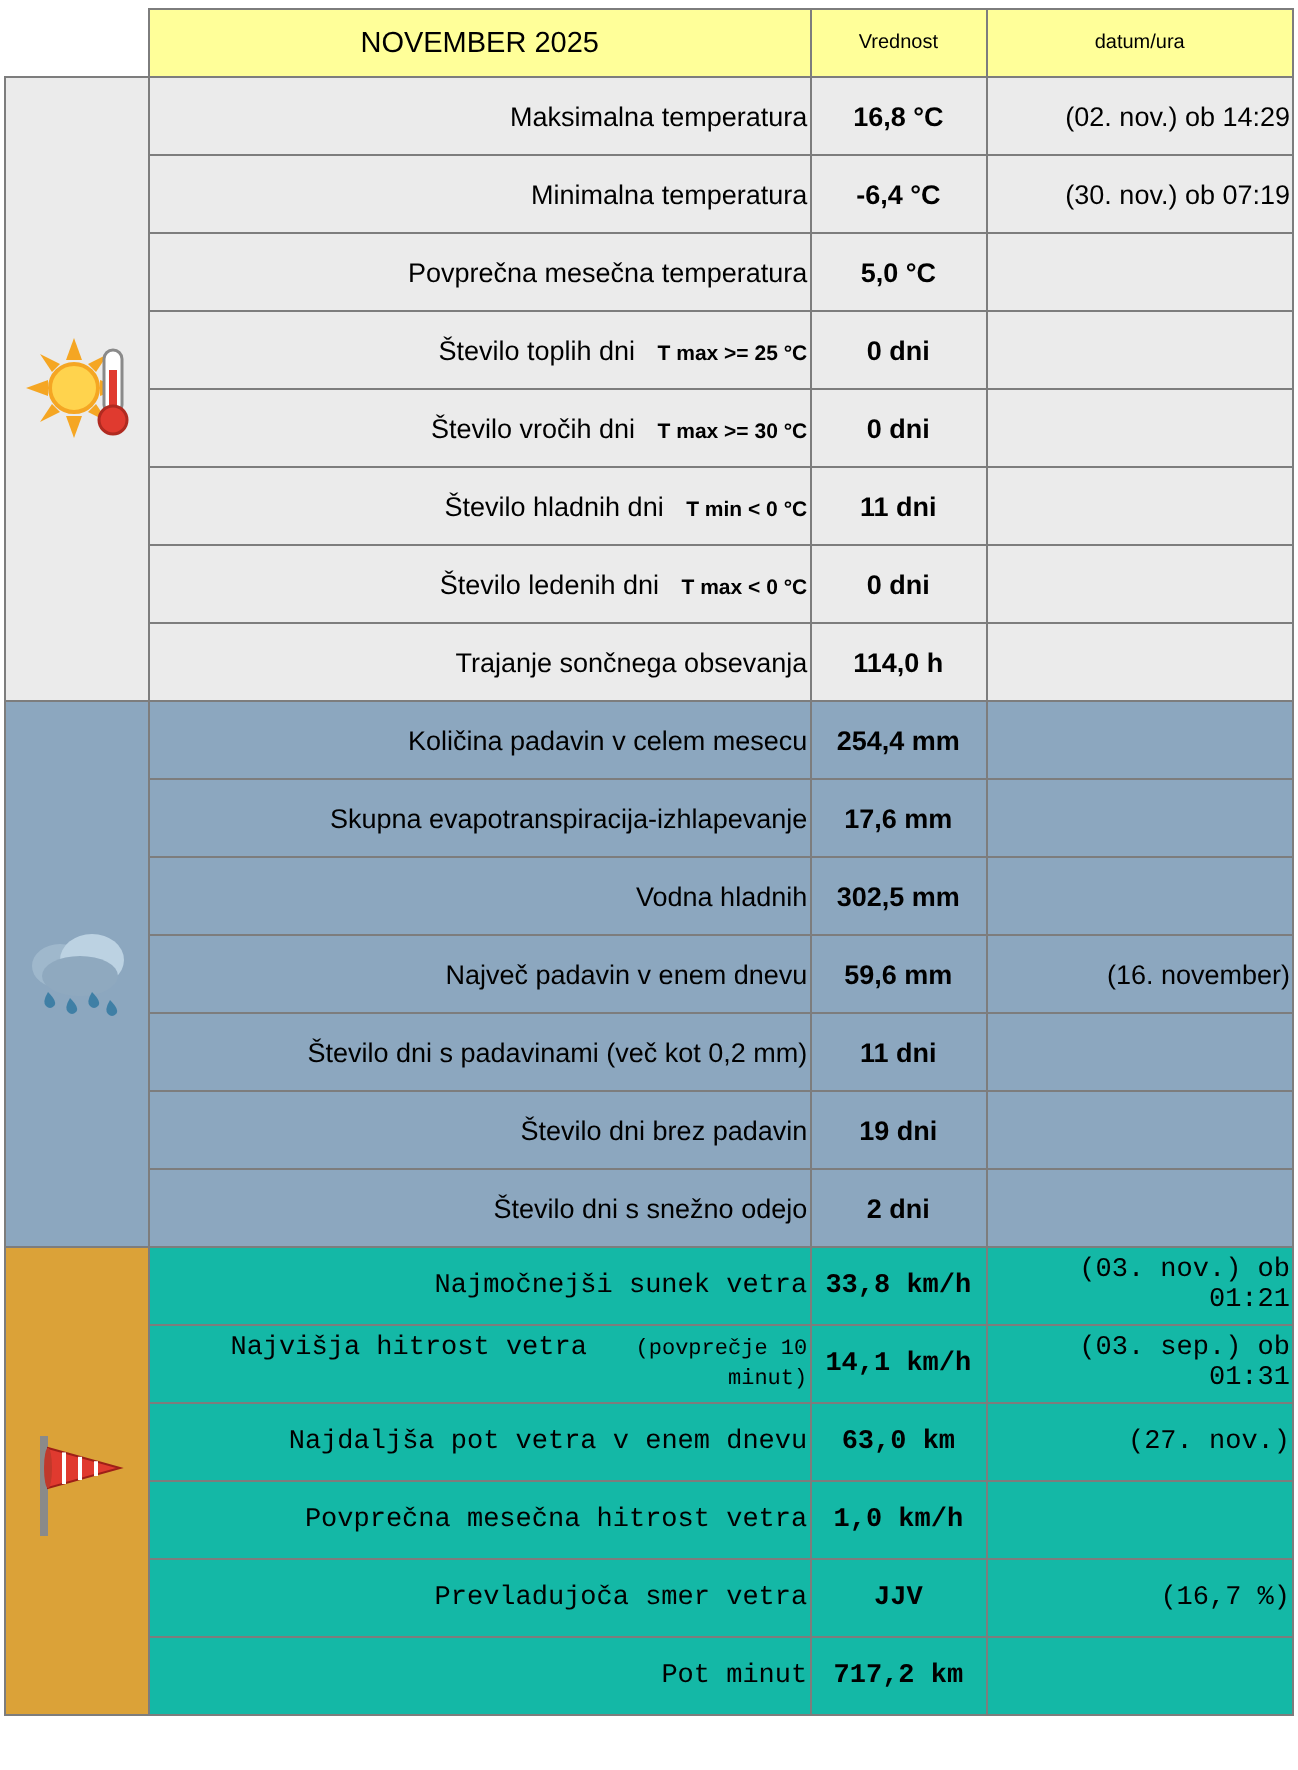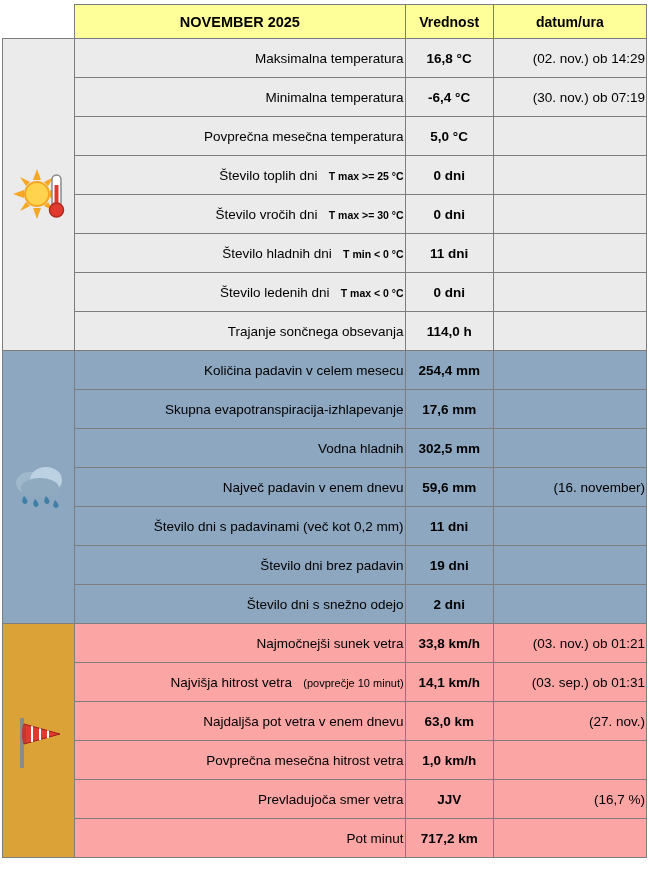--- a/index.html
+++ b/index.html
@@ -6,35 +6,35 @@
   body{font-family:"Liberation Sans", sans-serif;}
   .sheet{width:649px;height:885px;position:relative;box-sizing:border-box;padding:4px 2px 2px 2px;}
   table{border-collapse:collapse;width:645px;table-layout:fixed;}
   td{border:1px solid #7d7d7d;box-sizing:border-box;}
   .icon-col{width:72px;}
   .label-col{width:330px;}
   .value-col{width:88px;}
   .date-col{width:153px;}
 
   .hdr-blank{background:#ffffff;border:none;}
-  .hdr{background:#ffff99;text-align:center;font-weight:bold;font-size:14.5px;height:34px;color:#000;}
-  .hdr-sm{font-size:14px;}
+  .hdr{background:#ffff99;text-align:center;font-weight:normal;font-size:14.5px;height:34px;color:#000;}
+  .hdr-sm{font-size:10px;}
 
   .row td{height:39px;font-size:13.5px;color:#000;}
   .label{padding-left:8px;text-align:right;}
   .value{text-align:center;font-weight:bold;}
   .date{padding-left:6px;text-align:right;font-size:13px;}
   .sub{font-size:10.5px;font-weight:bold;}
   .sub2{font-size:11px;font-weight:normal;}
 
   .temp .label,.temp .value,.temp .date{background:#ebebeb;}
   .temp-icon{background:#ebebeb;}
   .rain .label,.rain .value,.rain .date{background:#8ca7bf;}
   .rain-icon{background:#8ca7bf;}
-  .wind .label,.wind .value,.wind .date{background:#fca5a5;}
+  .wind .label,.wind .value,.wind .date{background:#14b8a6;font-family:Liberation Mono, monospace;}
   .wind-icon{background:#dba238;}
 
   .iconcell{text-align:center;vertical-align:middle;padding:0;}
   .iconwrap{display:flex;align-items:center;justify-content:center;height:100%;}
 </style>
 </head>
 <body>
 
 <div class="sheet">
   <table>

